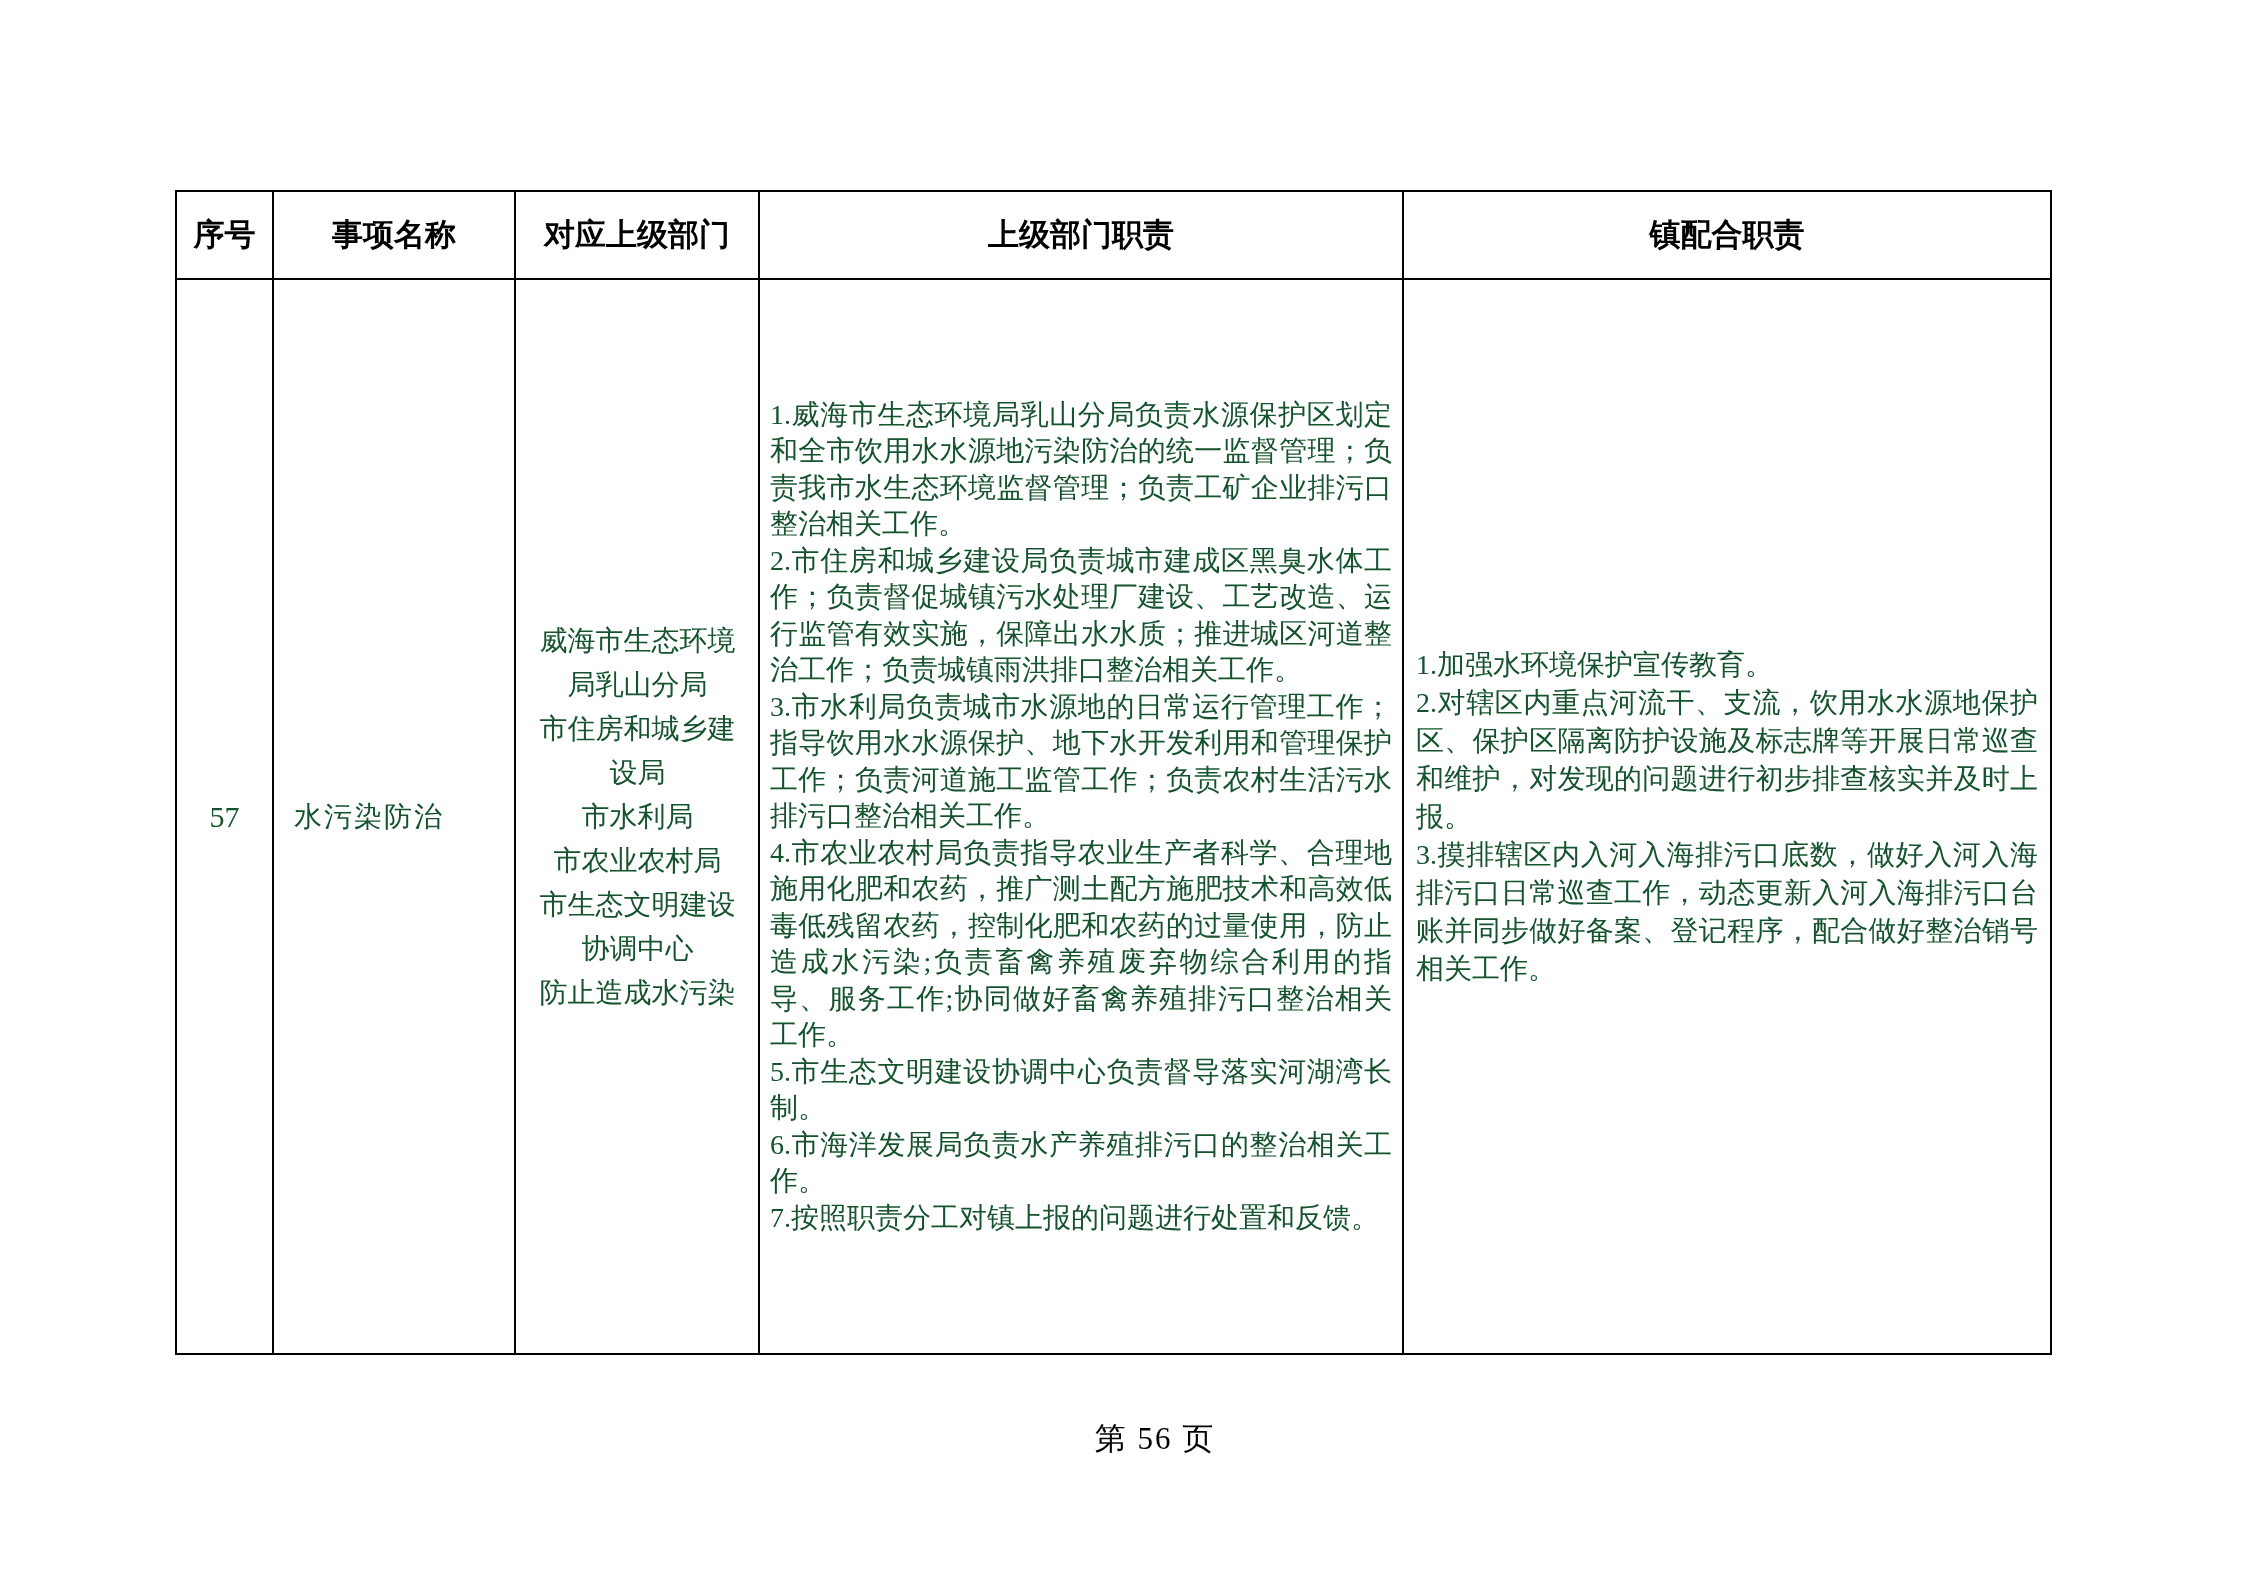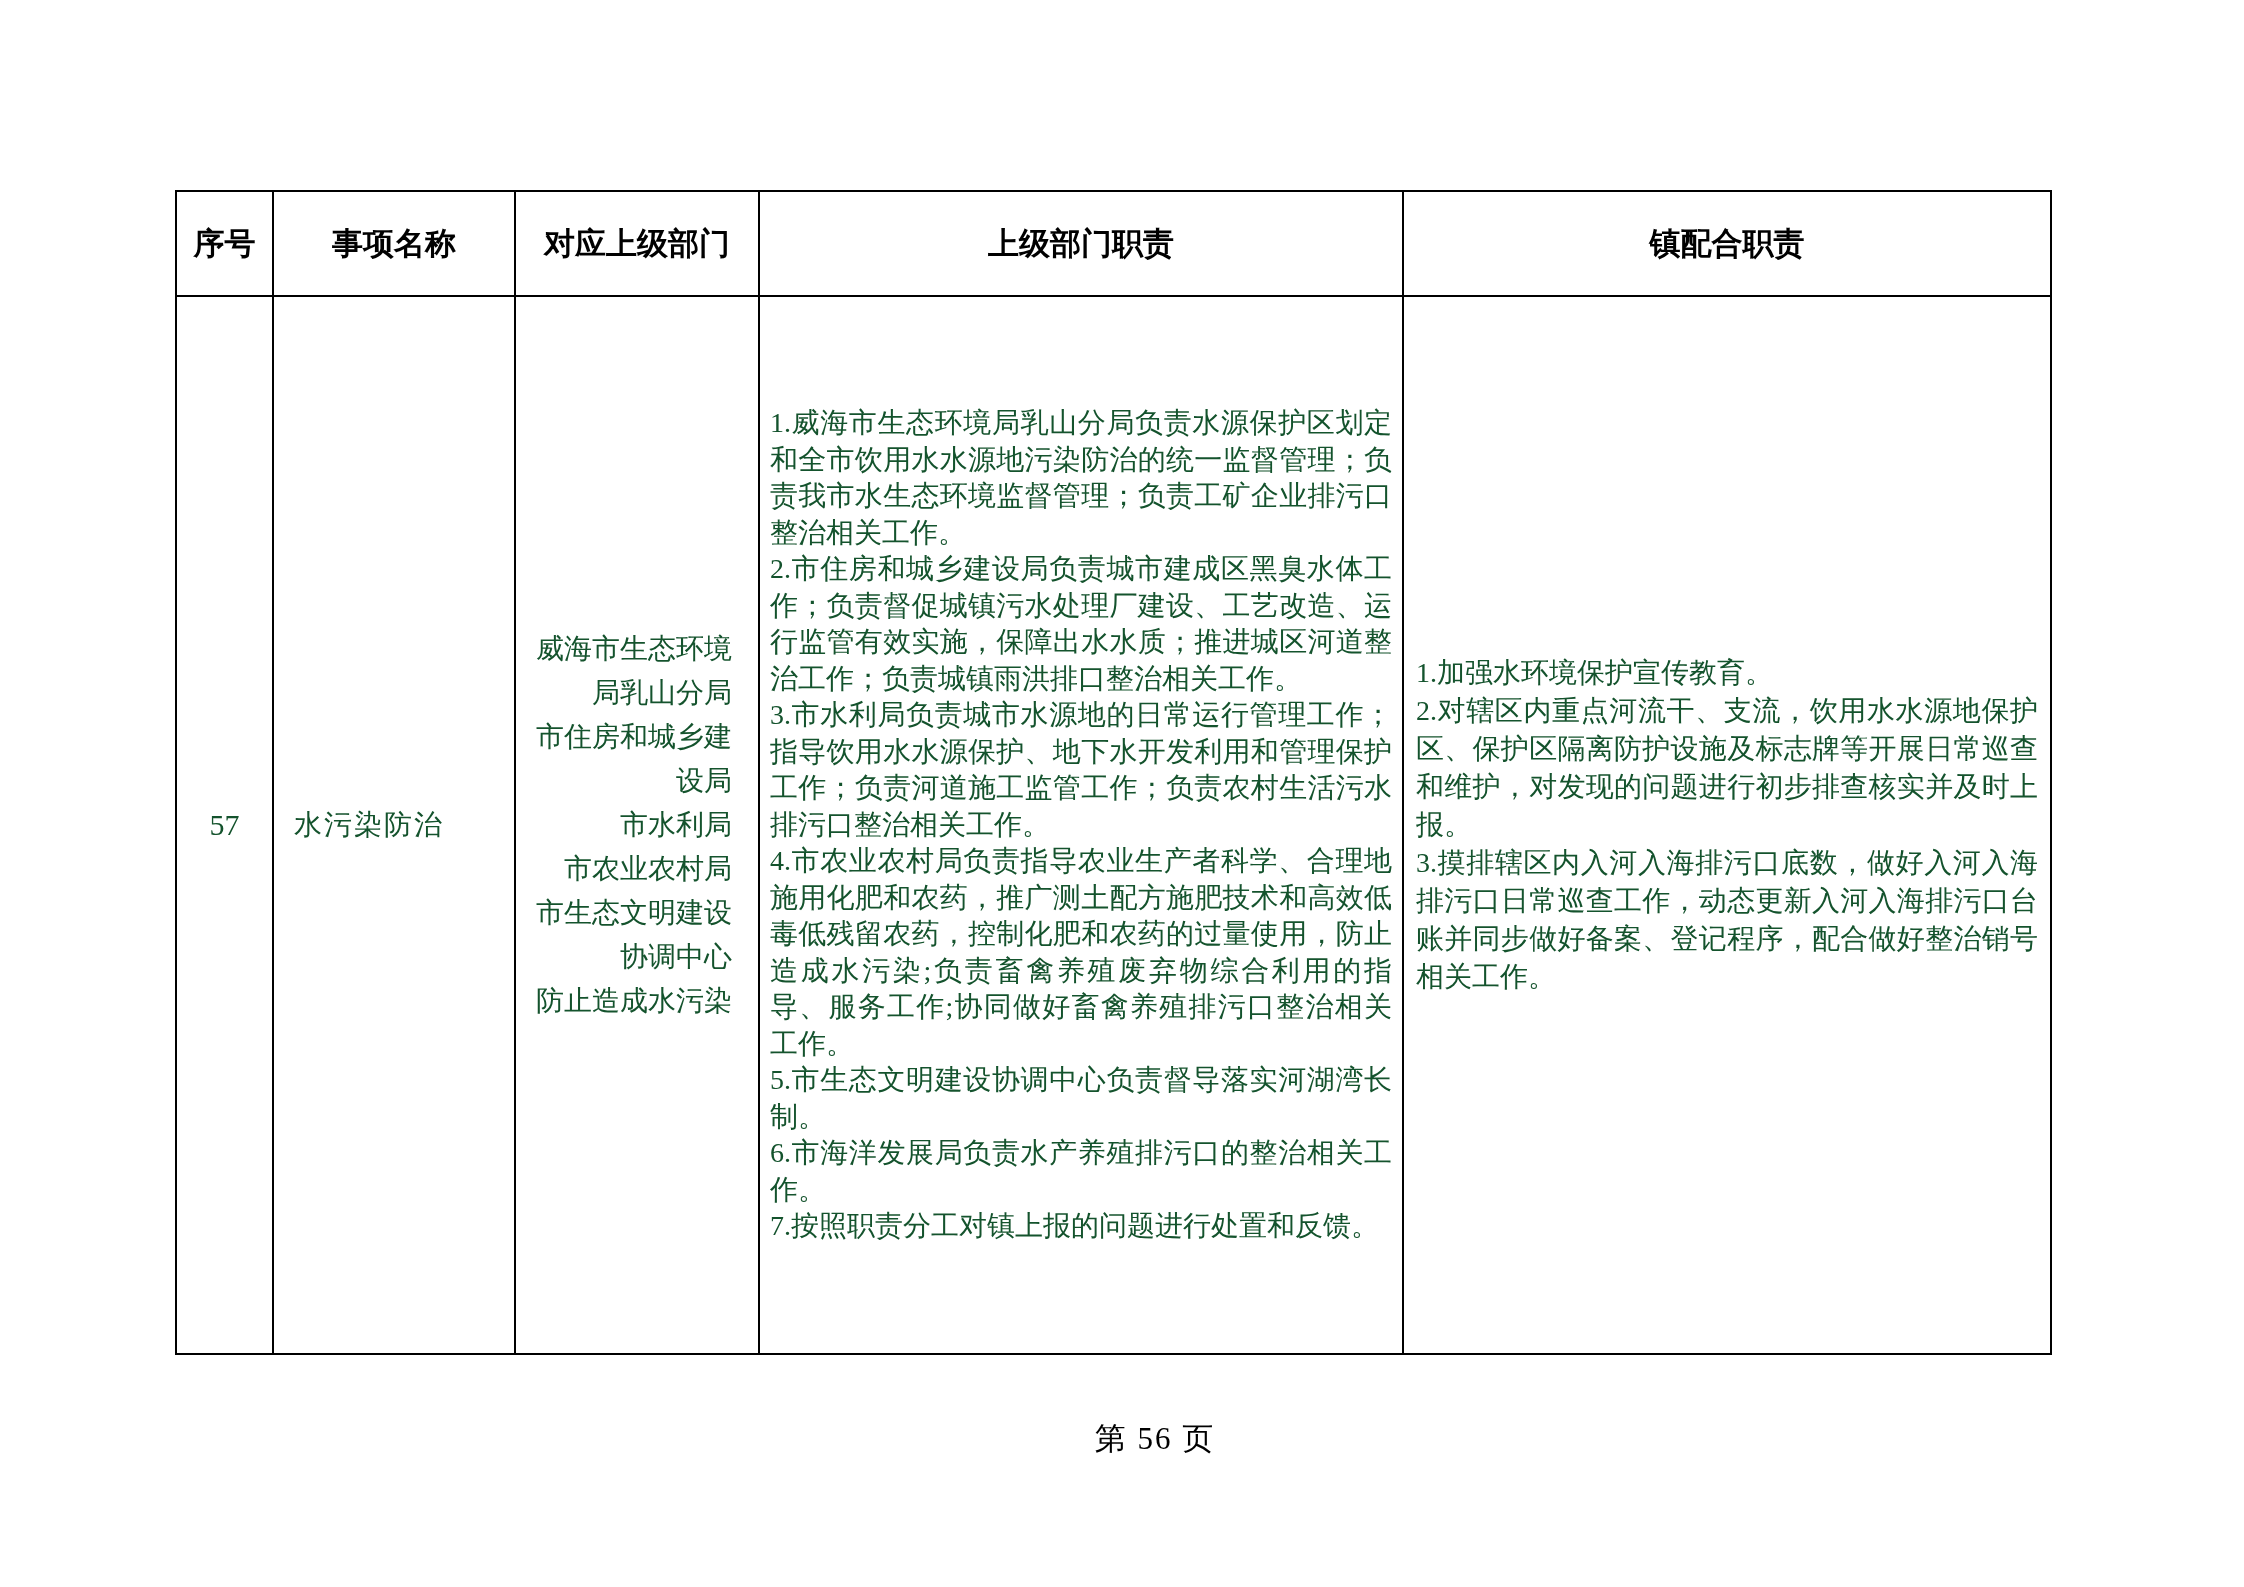--- a/index.html
+++ b/index.html
@@ -30,21 +30,21 @@
     border-collapse: collapse;
     table-layout: fixed;
     background: #ffffff;
   }
   .doc-table th, .doc-table td {
     border: 2px solid #000000;
     vertical-align: middle;
     box-sizing: border-box;
   }
   tr.header-row {
-    height: 105px;
+    height: 88px;
   }
   .doc-table th {
     font-family: "Liberation Sans", sans-serif;
     font-weight: bold;
     font-size: 31px;
     text-align: center;
     color: #000000;
     padding: 0;
   }
   .doc-table td {
@@ -55,23 +55,23 @@
   td.cell-index {
     text-align: center;
     font-size: 30px;
   }
   td.cell-name {
     padding-left: 20px;
     letter-spacing: 2px;
     border-radius: 18px;
   }
   td.cell-depts {
-    padding: 0 26px 0 14px;
+    padding: 0 13px 0 14px;
     line-height: 44px;
-    text-align: right;
+    text-align: center;
   }
   td.cell-duties {
     padding: 0 10px;
     line-height: 36.5px;
     text-align: justify;
     text-justify: inter-ideograph;
   }
   td.cell-town {
     padding: 1px 12px;
     line-height: 38px;

